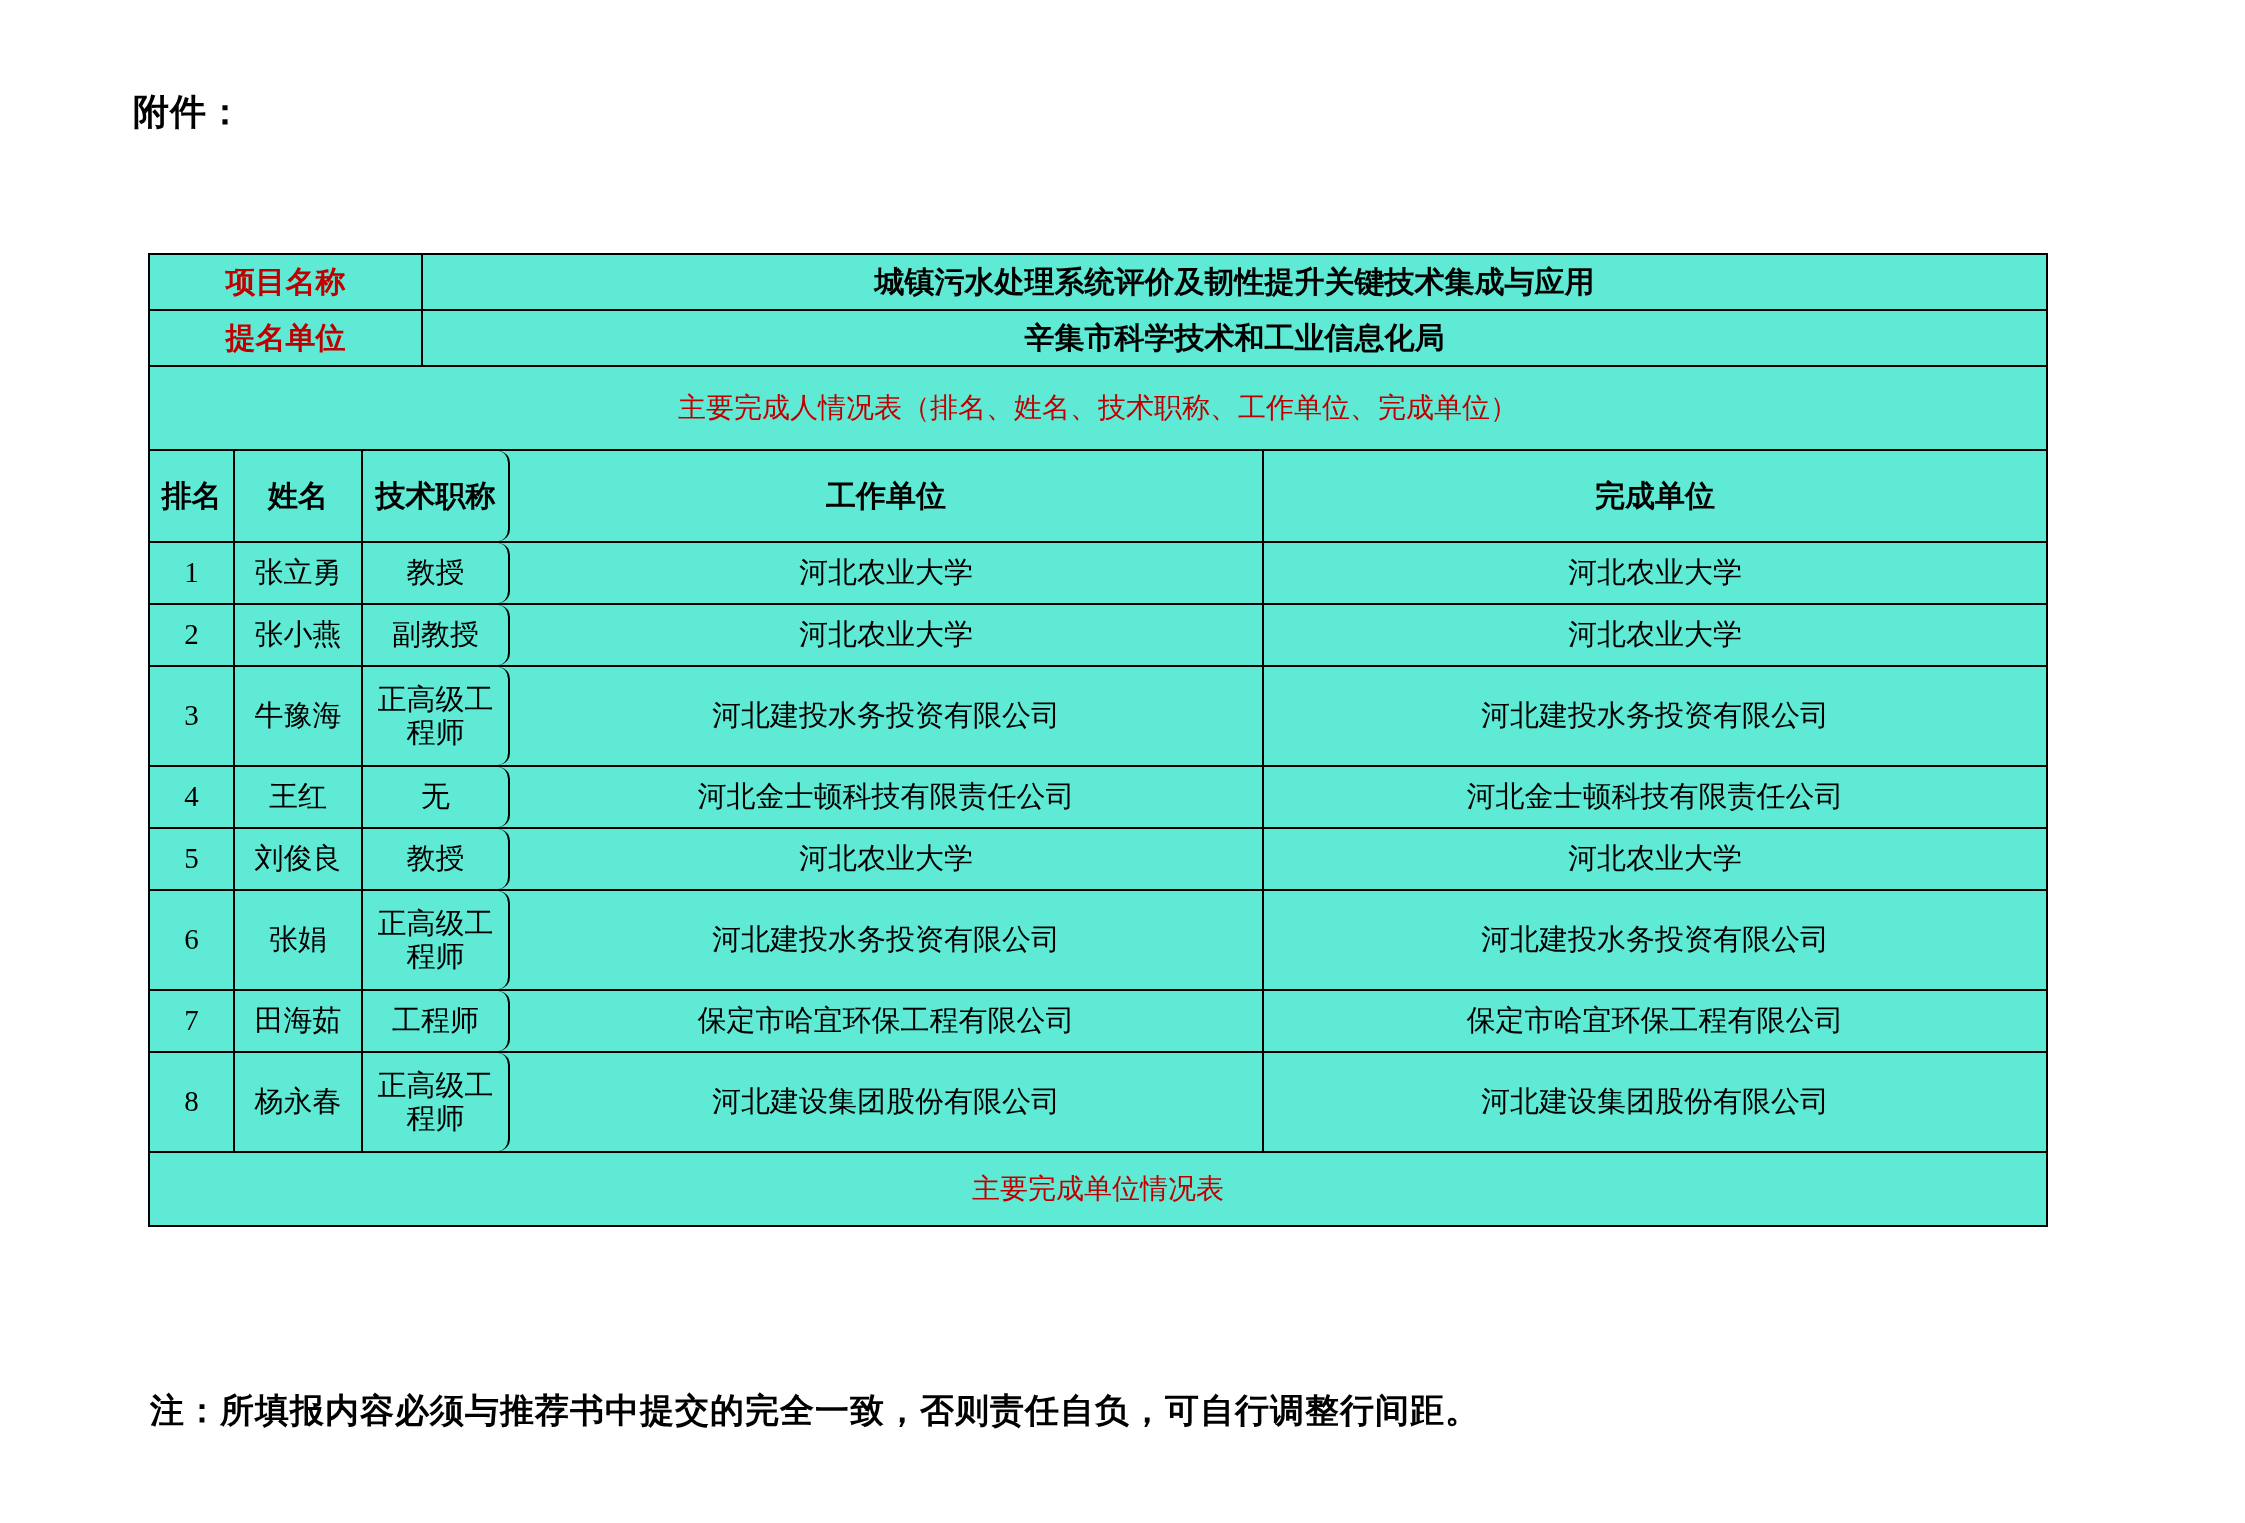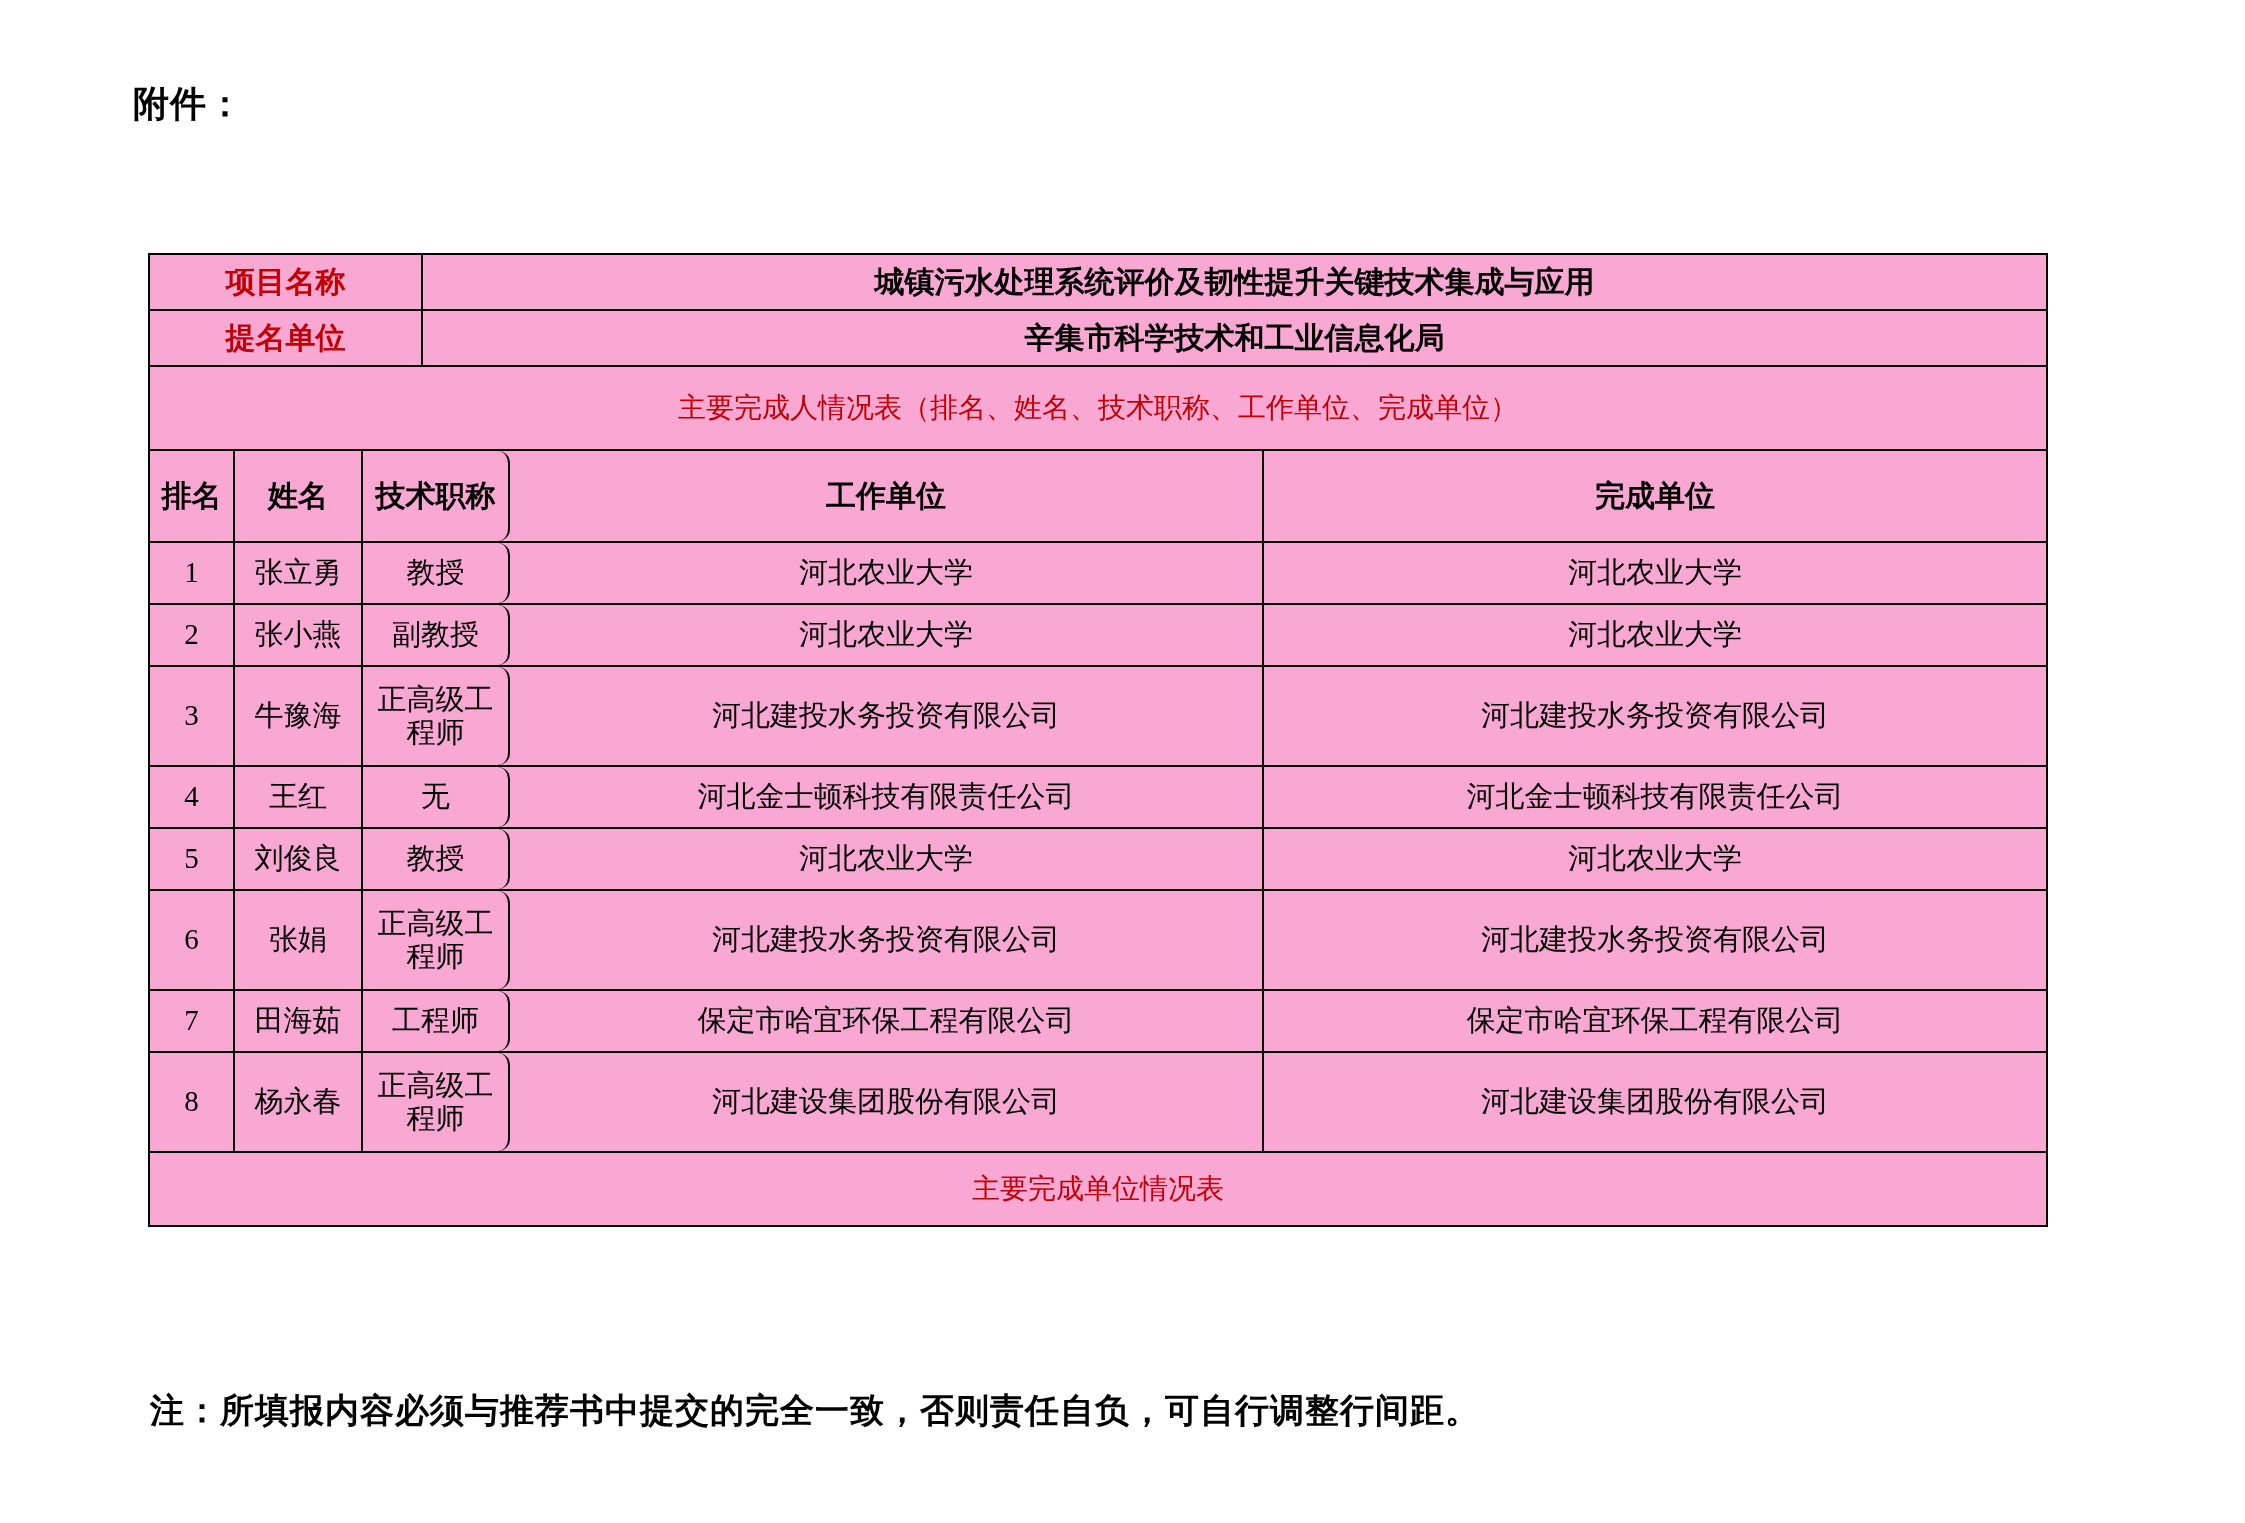--- a/index.html
+++ b/index.html
@@ -5,32 +5,32 @@
   * { margin:0; padding:0; box-sizing:border-box; }
   html,body { background:#ffffff; }
   body {
     width:2245px; height:1523px;
     font-family:"Liberation Serif","DejaVu Serif",serif;
     color:#000; overflow:hidden; position:relative;
   }
   .page { position:absolute; inset:0; background:#fff; }
 
   .attachment {
-    position:absolute; left:133px; top:80px;
+    position:absolute; left:133px; top:88px;
     font-size:36px; font-weight:bold; letter-spacing:1px;
   }
   .recline {
     position:absolute; left:135px; top:170px;
     font-size:33px; font-weight:bold;
   }
   .recline .num { font-weight:bold; }
 
   .tbl {
     position:absolute; left:148px; top:253px; width:1900px;
-    border:2px solid #000; background:#f9a8d4;
+    border:2px solid #000; background:#5eead4;
   }
   .trow { display:flex; border-bottom:2px solid #000; align-items:stretch; }
   .trow:last-child { border-bottom:none; }
   .cell {
     display:flex; align-items:center; justify-content:center;
     text-align:center; border-right:2px solid #000;
     font-size:29px; line-height:1.15; padding:2px 6px;
   }
   .cell:last-child { border-right:none; }
 

